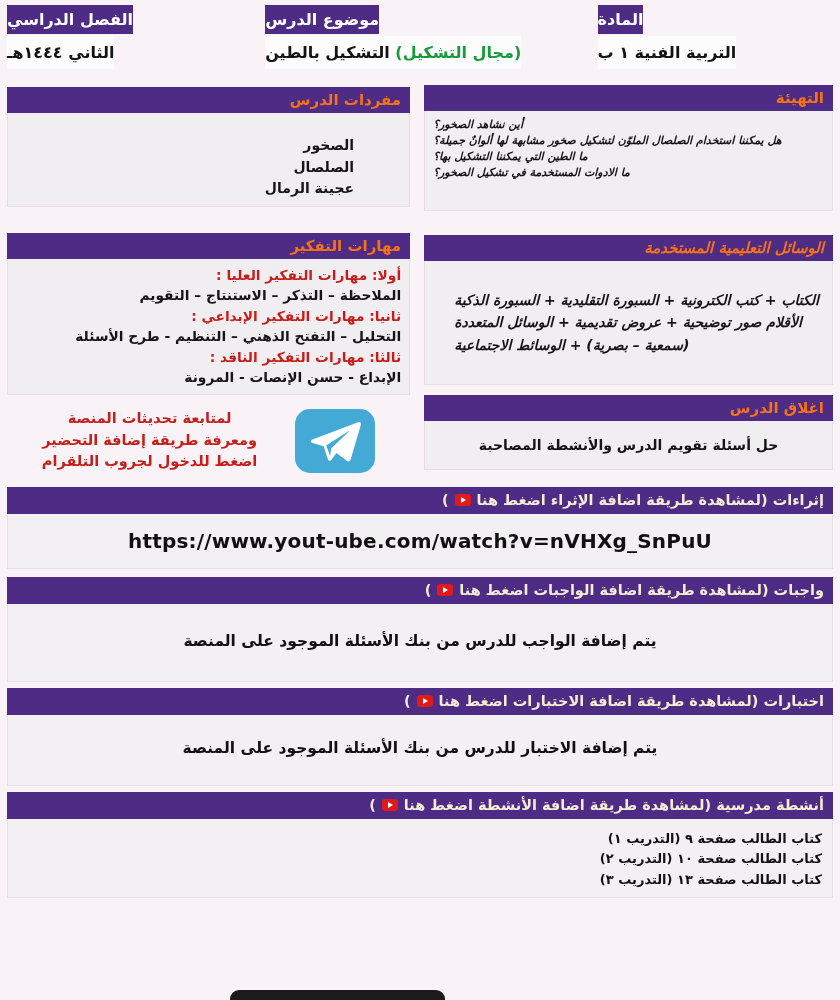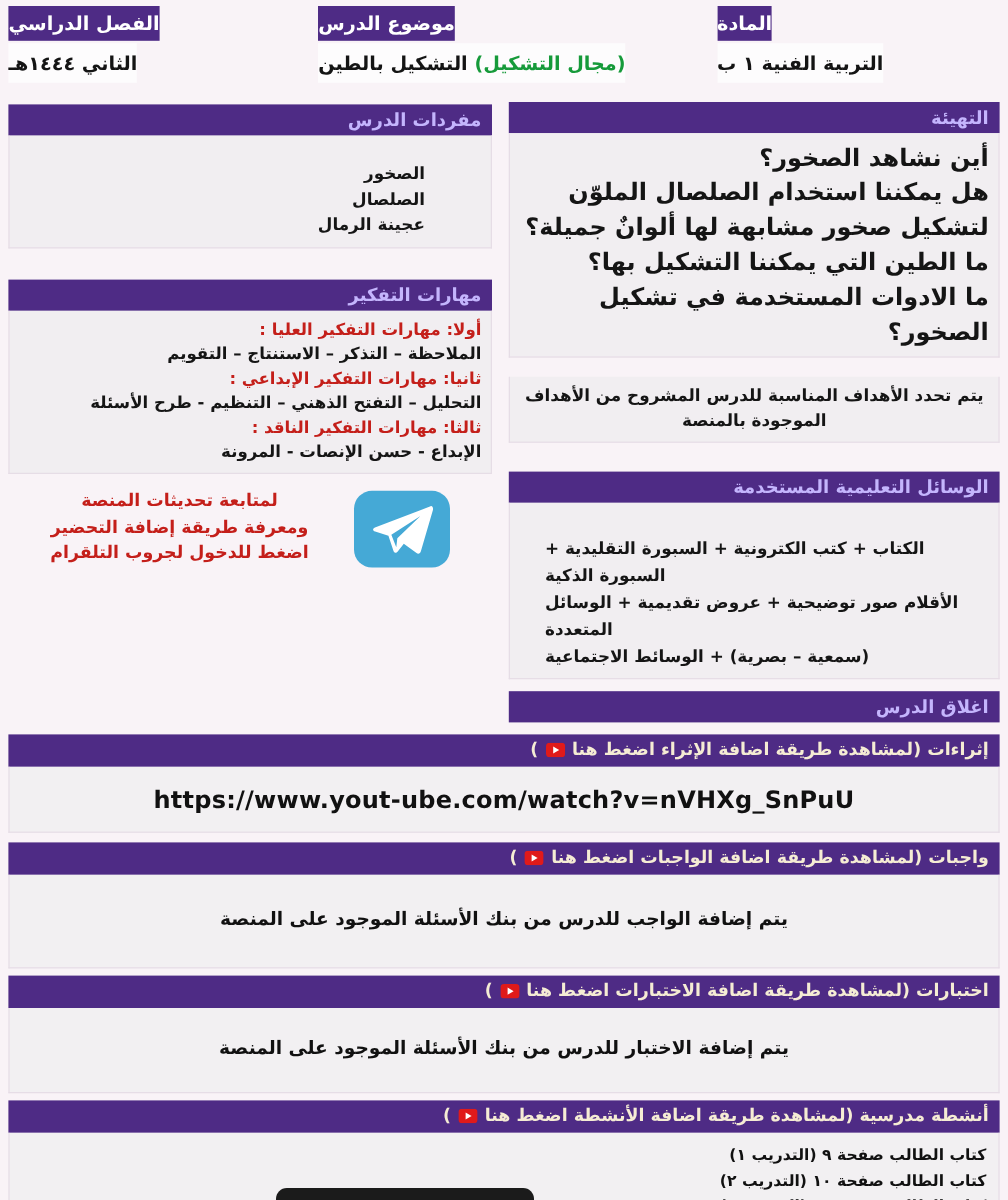--- a/index.html
+++ b/index.html
@@ -26,38 +26,38 @@
     font-size:16px; height:29px; line-height:29px;
   }
   .tt-val {
     background:#fdfcfd; text-align:center; font-size:16px;
     height:33px; line-height:33px; color:#141414;
   }
   .green-txt { color:#169a3a; }
 
   
   .sec-head {
-    background:#4e2b85; color:#c4b5fd; font-size:15px;
+    background:#4e2b85; color:#f97316; font-size:15px;
     height:26px; line-height:26px; padding:0 9px; text-align:right;
   }
   .sec-body {
     background:#f1eef1; border:1px solid #e6dde6; border-top:none;
     font-size:14px; color:#151515; padding:6px 8px;
   }
   .pre { white-space:pre-line; }
 
   
   .two-col { display:flex; margin-top:16px; gap:14px; align-items:flex-start; }
   .col-right { width:49.5%; }
   .col-left  { flex:1; }
 
-  .sec-tahyea .sec-body { min-height:100px; line-height:1.45; text-align:right; font-size:20px; }
+  .sec-tahyea .sec-body { min-height:100px; line-height:1.45; text-align:left; font-size:11px;font-style:italic; }
   .sec-objectives { margin-top:16px; }
   .sec-objectives .sec-body { min-height:48px; text-align:center; line-height:1.5; }
-  .sec-aids { margin-top:24px; }
+  .sec-aids { margin-top:24px;font-style:italic; }
   .sec-aids .sec-body { min-height:124px; text-align:left; line-height:1.6; padding-top:28px;padding-left:29px; }
   .sec-closing { margin-top:10px; }
   .sec-closing .sec-body { min-height:49px; text-align:center; padding-top:16px; }
 
   .sec-vocab { margin-top:2px; }
   .sec-vocab .sec-body { min-height:92px; text-align:right; padding:22px 55px 6px 8px; line-height:1.55; }
   .sec-strategies { margin-top:22px; }
   .sec-strategies .sec-body { min-height:42px; text-align:center; line-height:1.5; }
   .sec-thinking { margin-top:26px; }
   .sec-thinking .sec-body { min-height:124px; text-align:right; line-height:1.48; font-size:13.8px; }
@@ -126,30 +126,30 @@
 
     <div class="col-right">
       <div class="sec-tahyea">
         <div class="sec-head">التهيئة</div>
         <div class="sec-body pre">أين نشاهد الصخور؟
 هل يمكننا استخدام الصلصال الملوّن لتشكيل صخور مشابهة لها ألوانٌ جميلة؟
 ما الطين التي يمكننا التشكيل بها؟
 ما الادوات المستخدمة في تشكيل الصخور؟</div>
       </div>
       <div class="sec-objectives">
-        <div class="sec-body">يتم تحدد الأهداف المناسبة للدرس المشروح من الأهداف الموجودة بالمنصة</div>
       </div>
       <div class="sec-aids">
         <div class="sec-head">الوسائل التعليمية المستخدمة</div>
         <div class="sec-body pre">الكتاب + كتب الكترونية + السبورة التقليدية + السبورة الذكية
 الأقلام   صور توضيحية + عروض تقديمية + الوسائل المتعددة
 (سمعية – بصرية) + الوسائط الاجتماعية</div>
       </div>
       <div class="sec-closing">
         <div class="sec-head">اغلاق الدرس</div>
+        <div class="sec-body">حل أسئلة تقويم الدرس والأنشطة المصاحبة</div>
       </div>
     </div>
 
     <div class="col-left">
       <div class="sec-vocab">
         <div class="sec-head">مفردات الدرس</div>
         <div class="sec-body pre">الصخور
 الصلصال
 عجينة الرمال</div>
       </div>

